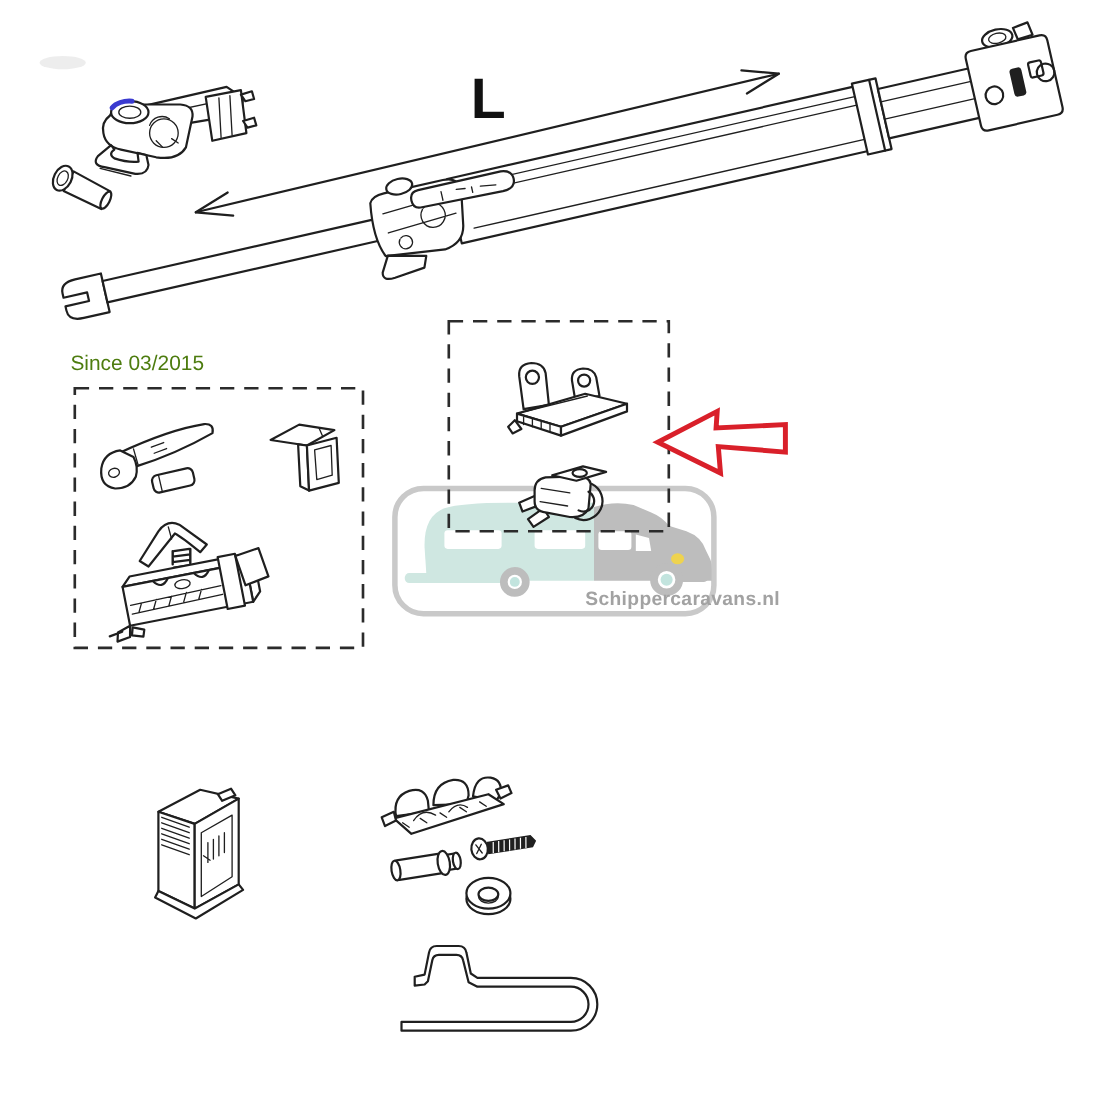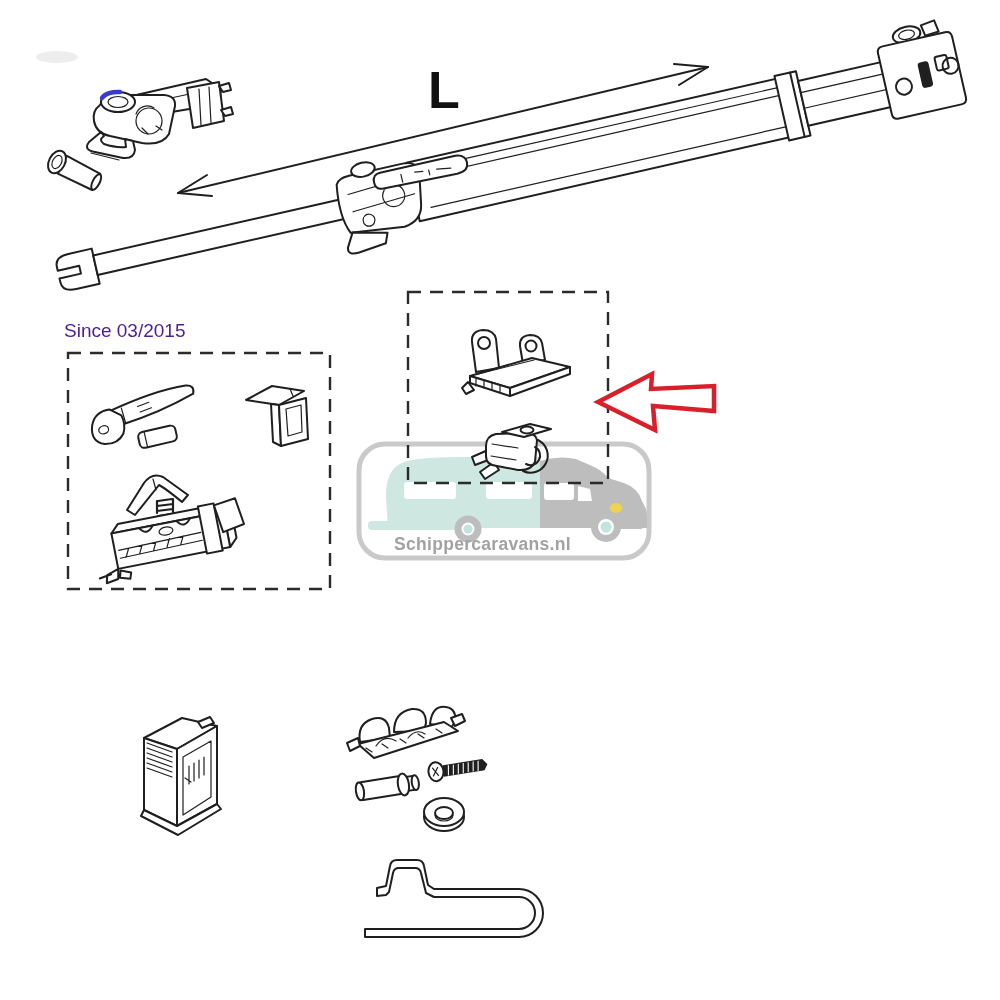--- a/index.html
+++ b/index.html
@@ -5,22 +5,22 @@
   html,body{margin:0;padding:0;background:#fff;}
   .page{position:relative;width:1000px;height:1000px;background:#ffffff;overflow:hidden;
         font-family:"Liberation Sans",sans-serif;}
   svg{position:absolute;left:0;top:0;}
   .ln{fill:none;stroke:#1f1f1f;stroke-width:2;stroke-linecap:round;stroke-linejoin:round;}
   .tn{stroke-width:1.2;}
   .fw{fill:#ffffff;stroke:#1f1f1f;stroke-width:2;stroke-linecap:round;stroke-linejoin:round;}
   .dash{fill:none;stroke:#2b2b2b;stroke-width:2.4;stroke-dasharray:13 9;}
   .lbl{position:absolute;color:#111;}
   .lbl-L{left:428px;top:60px;font-size:52px;font-weight:800;letter-spacing:1px;}
-  .lbl-since{left:64px;top:320px;font-size:19px;font-weight:500;color:#4c1d95;}
-  .lbl-wm{left:394px;top:534px;width:270px;text-align:left;font-size:17.5px;
+  .lbl-since{left:64px;top:320px;font-size:19px;font-weight:500;color:#4d7c0f;}
+  .lbl-wm{left:439px;top:534px;width:270px;text-align:right;font-size:17.5px;
           font-weight:700;color:#a2a2a2;letter-spacing:.3px;}
 </style>
 </head>
 <body>
 
 <div class="page">
 
 <svg width="1000" height="1000" viewBox="0 0 1000 1000">
 
   <ellipse cx="57" cy="57" rx="21" ry="6" fill="#dedede" opacity="0.55"></ellipse>

